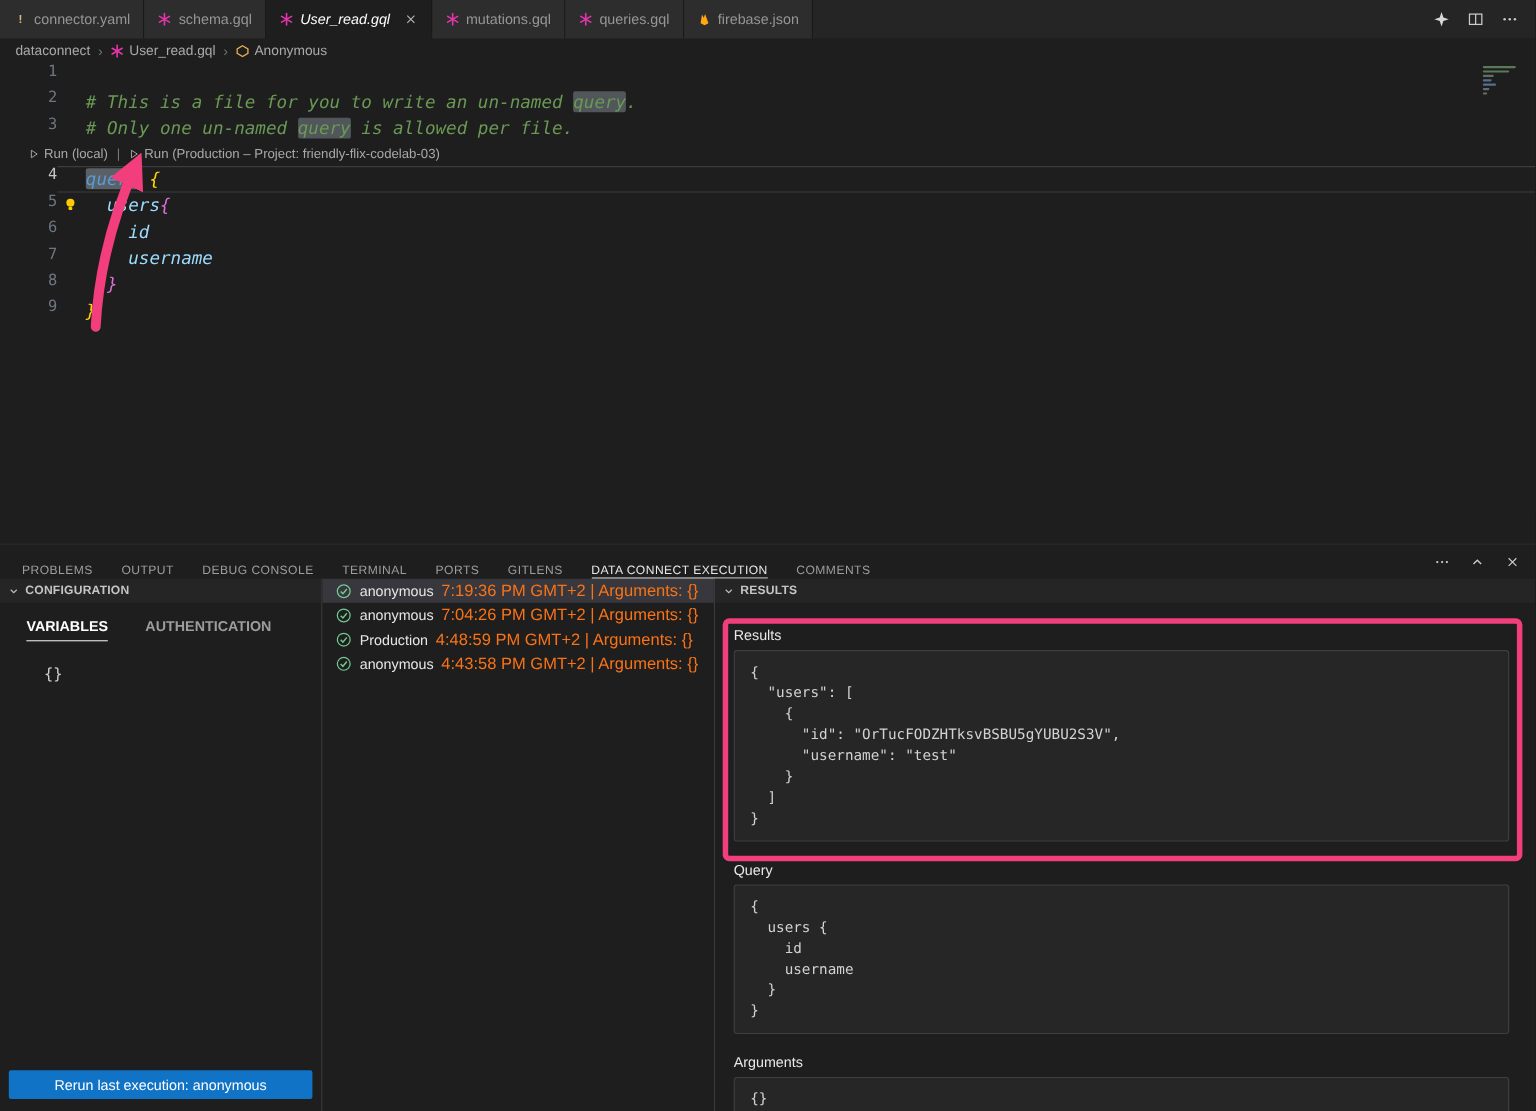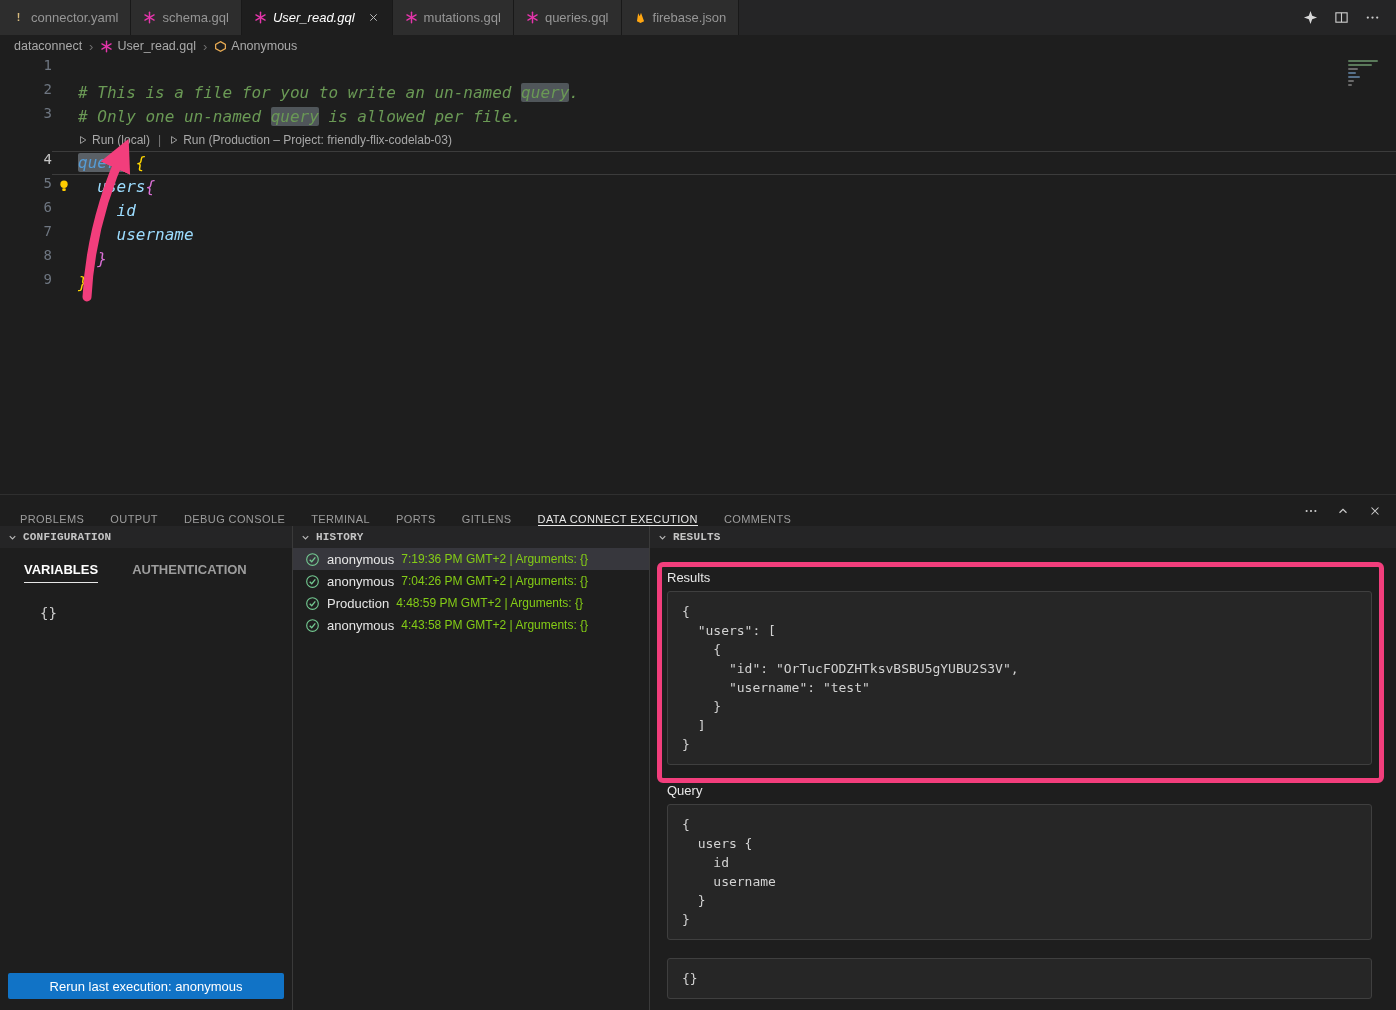--- a/index.html
+++ b/index.html
@@ -33,21 +33,21 @@
   .line.current .line-content{box-shadow:inset 0 1px 0 #3c3c3c, inset 0 -1px 0 #3c3c3c;}
   .line.current .gutter{color:#c6c6c6;}
   .tok-comment{color:#6a9955;}
   .tok-keyword{color:#569cd6;}
   .tok-field{color:#9cdcfe;}
   .tok-plain{color:#d4d4d4;}
   .tok-brace1{color:#ffd700;}
   .tok-brace2{color:#da70d6;}
   .hl-word{background:#50565a;border-radius:2px;}
   .hl-sel{background:#5a6066;border-radius:2px;}
-  .codelens{display:flex;height:22px;line-height:22px;}
+  .codelens{display:flex;height:22px;line-height:22px;flex-direction:column;}
   .codelens-content{flex:1;padding-left:26px;font-size:12px;font-family:"Liberation Sans",sans-serif;
                     color:#a8a8a8;display:flex;align-items:center;gap:2px;}
   .codelens-link{display:inline-flex;align-items:center;gap:4px;cursor:pointer;}
   .codelens-sep{color:#777;padding:0 6px;}
   .lightbulb{position:absolute;left:5px;top:4px;cursor:pointer;}
   .minimap{position:absolute;right:14px;top:3px;width:34px;display:flex;flex-direction:column;gap:2px;}
   .minimap i{display:block;height:2px;border-radius:1px;}
 
   
   .arrow-svg{position:absolute;inset:0;pointer-events:none;z-index:40;}
@@ -57,39 +57,39 @@
   
   .panel{height:516px;border-top:1px solid #2f2f2f;display:flex;flex-direction:column;background:#1e1e1e;}
   .panel-tabs{height:31px;flex:none;display:flex;align-items:stretch;padding-left:20px;gap:26px;
               font-size:11px;letter-spacing:.4px;color:#9d9d9d;}
   .panel-tab{display:flex;align-items:center;cursor:pointer;border-bottom:1px solid transparent;white-space:nowrap;}
   .panel-tab.active{color:#e7e7e7;border-bottom-color:#e7e7e7;}
   .panel-actions{margin-left:auto;display:flex;align-items:center;gap:18px;padding-right:14px;}
   .panel-actions .icon{cursor:pointer;}
   .panel-body{flex:1;display:flex;min-height:0;}
   .section-header{height:22px;flex:none;display:flex;align-items:center;gap:5px;padding-left:7px;
-                  background:#252526;font-size:11px;font-weight:bold;color:#c5c5c5;letter-spacing:.2px;font-family:Liberation Mono, monospace;}
+                  background:#252526;font-size:11px;font-weight:bold;color:#c5c5c5;letter-spacing:.2px;}
   .col-config{width:292px;flex:none;border-right:1px solid #3a3a3a;display:flex;flex-direction:column;position:relative;}
   .col-history{width:356px;flex:none;border-right:1px solid #3a3a3a;display:flex;flex-direction:column;}
   .col-results{flex:1;display:flex;flex-direction:column;min-width:0;}
 
   .config-tabs{display:flex;gap:34px;padding-left:24px;margin-top:9px;height:26px;font-size:13px;color:#9d9d9d;font-weight:bold;}
   .config-tab{display:flex;align-items:center;border-bottom:1px solid transparent;cursor:pointer;}
   .config-tab.active{color:#ffffff;border-bottom-color:#e7e7e7;}
   .variables-value{padding:22px 0 0 40px;font:14px "DejaVu Sans Mono",monospace;color:#cccccc;}
   .rerun-button{position:absolute;left:8px;right:8px;bottom:12px;height:26px;background:#1173C6;
                 border-radius:2px;color:#ffffff;font-size:13px;display:flex;align-items:center;
                 justify-content:center;cursor:pointer;}
 
   #history-list{flex:1;overflow:hidden;}
   .history-item{height:22px;display:flex;align-items:center;gap:7px;padding-left:12px;font-size:13px;
                 color:#bdbdbd;cursor:pointer;white-space:nowrap;}
   .history-item.selected{background:#37373d;}
   .history-name{color:#e6e6e6;}
-  .history-meta{color:#84cc16;font-size:12px;}
+  .history-meta{color:#f97316;font-size:15px;}
 
   .results-scroll{flex:1;overflow:hidden;padding:0 24px 0 17px;}
   .result-section{margin-top:18px;position:relative;}
   .result-section:first-child{margin-top:22px;}
   .result-label{font-size:13px;color:#e8e8e8;margin:0 0 6px 0;}
   .result-box{margin:0;background:#262626;border:1px solid #3f3f3f;border-radius:3px;
               padding:10px 14px;font:13px/19px "DejaVu Sans Mono",monospace;color:#d2d2d2;
               white-space:pre;overflow:hidden;}
 </style>
 </head>
@@ -352,28 +352,20 @@
         </div>
         <div class="config-tabs">
           <span class="config-tab active">VARIABLES</span>
           <span class="config-tab">AUTHENTICATION</span>
         </div>
         <div class="variables-value">{}</div>
         <div class="rerun-button">Rerun last execution: anonymous</div>
       </div>
 
       <div class="col-history">
-        <div class="section-header">
-          <span class="icon">
-            <svg viewBox="0 0 16 16" width="11" height="11">
-                <path d="M4 6 L8 10 L12 6" fill="none" stroke="#bbbbbb" stroke-width="1.6"></path>
-              </svg>
-          </span>
-          <span>HISTORY</span>
-        </div>
         <div id="history-list">
             <div class="history-item selected">
               <span class="icon">
                 <svg viewBox="0 0 16 16" width="15" height="15">
                   <circle cx="8" cy="8" r="6.2" fill="none" stroke="#73C991" stroke-width="1.2"></circle>
                   <path d="M5 8.2 L7.2 10.4 L11 5.8" fill="none" stroke="#73C991" stroke-width="1.4"></path>
                 </svg>
               </span>
               <span class="history-name">anonymous</span>
               <span class="history-meta">7:19:36 PM GMT+2 | Arguments: {}</span>
@@ -436,20 +428,21 @@
             <div class="result-section">
               <div class="result-label">Query</div>
               <pre class="result-box">{
   users {
     id
     username
   }
 }</pre>
             </div>
             <div class="result-section">
+              <div class="result-label">Arguments</div>
               <pre class="result-box">{}</pre>
             </div>
           </div>
       </div>
 
     </div>
   </div>
 
 </div>
 

